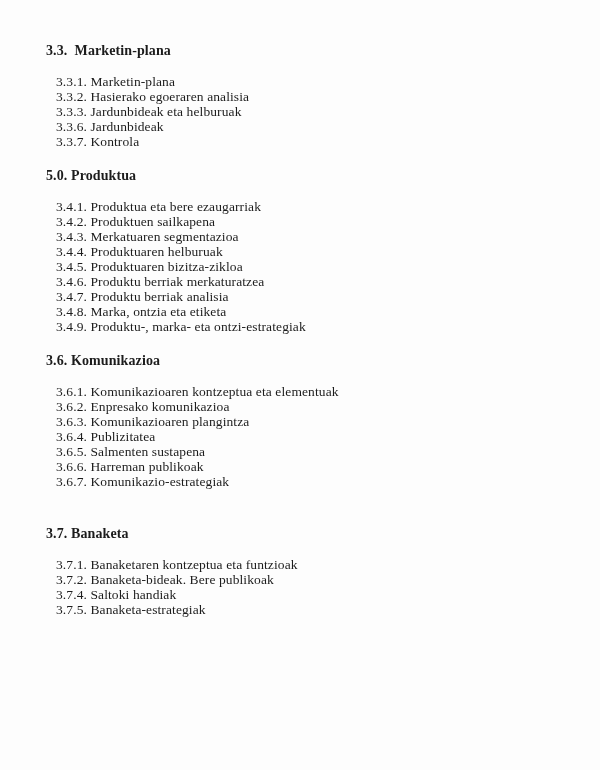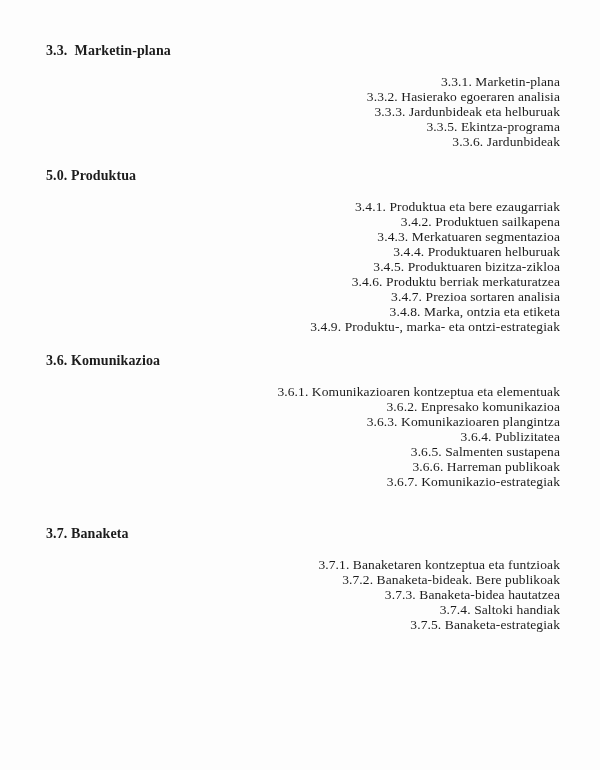--- a/index.html
+++ b/index.html
@@ -34,23 +34,22 @@
     font-size: 14px;
     font-weight: bold;
     line-height: 16px;
     margin: 0 0 15px 0;
     padding: 0;
     white-space: pre-wrap;   
     letter-spacing: 0.1px;
   }
   .toc-items {
     list-style: none;
-    margin: 0;
+    margin: 10px;
     padding: 0;
-    text-align: right;
   }
   .toc-item {
     font-size: 13.5px;
     line-height: 15px;
     white-space: pre-wrap;
     letter-spacing: 0.1px;
   }
 </style>
 </head>
 <body>
@@ -60,43 +59,43 @@
   <section class="toc-section">
     <h2 class="toc-heading">3.3.  Marketin-plana</h2>
     <ul class="toc-items">
   <li class="toc-item">3.3.1. Marketin-plana</li>
 
   <li class="toc-item">3.3.2. Hasierako egoeraren analisia</li>
 
   <li class="toc-item">3.3.3. Jardunbideak eta helburuak</li>
 
 
-  <li class="toc-item">3.3.5. Ekintza-programa</li>
 
   <li class="toc-item">3.3.6. Jardunbideak</li>
 
+  <li class="toc-item">3.3.7. Kontrola</li>
 </ul>
   </section>
 
   <section class="toc-section">
     <h2 class="toc-heading">5.0. Produktua</h2>
     <ul class="toc-items">
   <li class="toc-item">3.4.1. Produktua eta bere ezaugarriak</li>
 
   <li class="toc-item">3.4.2. Produktuen sailkapena</li>
 
   <li class="toc-item">3.4.3. Merkatuaren segmentazioa</li>
 
   <li class="toc-item">3.4.4. Produktuaren helburuak</li>
 
   <li class="toc-item">3.4.5. Produktuaren bizitza-zikloa</li>
 
   <li class="toc-item">3.4.6. Produktu berriak merkaturatzea</li>
 
-  <li class="toc-item">3.4.7. Prezioa sortaren analisia</li>
+  <li class="toc-item">3.4.7. Produktu berriak analisia</li>
 
   <li class="toc-item">3.4.8. Marka, ontzia eta etiketa</li>
 
   <li class="toc-item">3.4.9. Produktu-, marka- eta ontzi-estrategiak</li>
 </ul>
   </section>
 
 
   <section class="toc-section">
     <h2 class="toc-heading">3.6. Komunikazioa</h2>
@@ -117,21 +116,20 @@
 </ul>
   </section>
 
   <section class="toc-section">
     <h2 class="toc-heading">3.7. Banaketa</h2>
     <ul class="toc-items">
   <li class="toc-item">3.7.1. Banaketaren kontzeptua eta funtzioak</li>
 
   <li class="toc-item">3.7.2. Banaketa-bideak. Bere publikoak</li>
 
-  <li class="toc-item">3.7.3. Banaketa-bidea hautatzea</li>
 
   <li class="toc-item">3.7.4. Saltoki handiak</li>
 
   <li class="toc-item">3.7.5. Banaketa-estrategiak</li>
 </ul>
   </section>
 </div>
 </main>
 
 </body></html>

